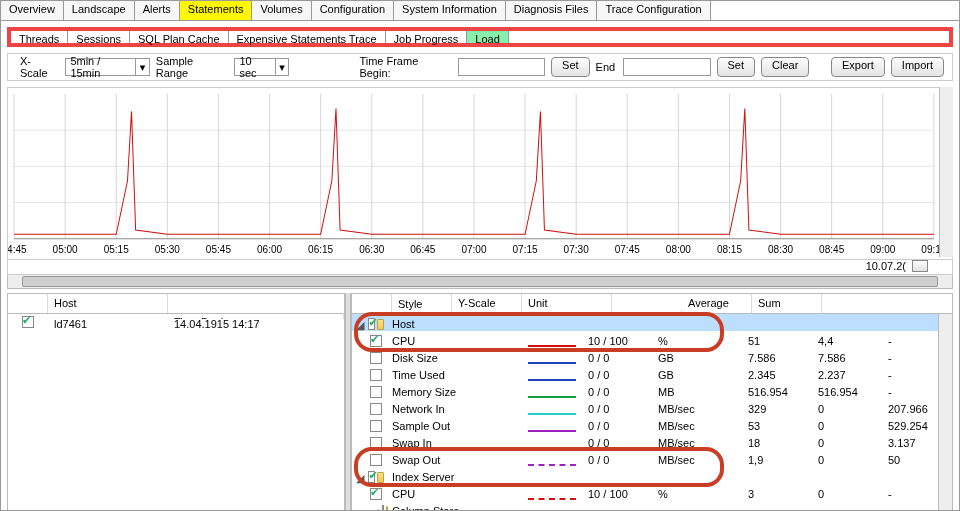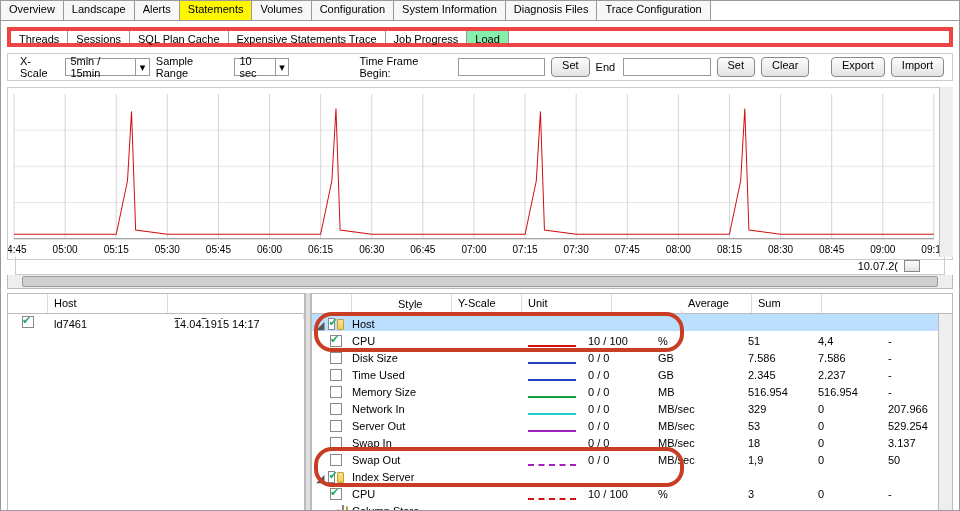--- a/index.html
+++ b/index.html
@@ -22,21 +22,21 @@
   .dropdown .arrow{width:14px;height:16px;border-left:1px solid #999;display:flex;align-items:center;justify-content:center;}
   .btn{border:1px solid #888;background:linear-gradient(#fdfdfd,#e3e3e3);padding:1px 10px;height:20px;cursor:pointer;border-radius:4px;}
   .textfield{border:1px solid #999;height:18px;width:90px;background:#fff;}
 
   
   .chart-wrap{position:relative;height:170px;margin:0 6px;}
   .chart{position:absolute;inset:0;border:1px solid #ccc;}
   .vscroll{position:absolute;right:0;top:0;bottom:0;width:14px;background:#eee;border-left:1px solid #bbb;}
   .hscroll{position:relative;height:14px;margin:0 6px;background:#eee;border:1px solid #bbb;border-top:none;}
   .hscroll .thumb, .hscroll2 .thumb, .hscroll3 .thumb{position:absolute;top:1px;bottom:1px;background:#cfcfcf;border:1px solid #9a9a9a;border-radius:2px;}
-  .chart-footer{display:flex;justify-content:flex-end;align-items:center;height:18px;padding-right:24px;margin:0 14px;border:1px solid #ccc;border-top:none;background:#fff;}
+  .chart-footer{display:flex;justify-content:flex-end;align-items:center;height:18px;padding-right:24px;margin:0 6px;border:1px solid #ccc;border-top:none;background:#fff;}
   .small-square{width:16px;height:12px;border:1px solid #888;background:linear-gradient(#fdfdfd,#e3e3e3);margin-left:6px;}
 
   
   .panes{display:flex;height:232px;margin:4px 6px 0;}
   .pane-left{width:340px;border:1px solid #bbb;display:flex;flex-direction:column;}
   .splitter{width:6px;background:#e0e0e0;border-left:1px solid #bbb;border-right:1px solid #bbb;cursor:col-resize;}
   .pane-right{flex:1;border:1px solid #bbb;display:flex;flex-direction:column;position:relative;}
 
   .colheaders{display:flex;height:20px;border-bottom:1px solid #bbb;background:#fff;}
   .colheaders .ch{border-right:1px solid #ddd;padding:3px 6px;white-space:nowrap;overflow:hidden;}
@@ -45,21 +45,21 @@
   .row .cell{padding:1px 6px;white-space:nowrap;overflow:hidden;}
 
   
   .lc0{width:40px;}
   .lc1{width:120px;}
   .lc2{flex:1;margin-top:19px;}
 
   
   .rc0{width:40px;} 
   .rc-kpi{width:130px;}
-  .rc-style{width:60px;display:flex;align-items:center;margin-left:40px;}
+  .rc-style{width:60px;display:flex;align-items:center;}
   .rc-yscale{width:70px;}
   .rc-unit{width:90px;}
   .rc-max{width:70px;margin-top:16px;}
   .rc-avg{width:70px;}
   .rc-sum{width:70px;}
 
   .chk{width:12px;height:12px;border:1px solid #888;display:inline-block;background:#fff;position:relative;}
   .chk.checked::after{content:"✔";position:absolute;left:-1px;top:-3px;font-size:11px;color:#2a6;}
 
   .tree-toggle{display:inline-block;width:10px;height:10px;margin-right:2px;color:#555;}
@@ -297,21 +297,21 @@
             <div class="cell rc-yscale">0 / 0</div>
             <div class="cell rc-unit">MB/sec</div>
             <div class="cell rc-max">329</div>
             <div class="cell rc-avg">0</div>
             <div class="cell rc-sum">207.966</div>
           </div>
           <div class="row">
             <div class="cell rc0" style="padding-left: 18px; display: flex; align-items: center; gap: 2px;">
               <span class="chk"></span>
             </div>
-            <div class="cell rc-kpi" style="padding-left: 0px;">Server Out</div>
+            <div class="cell rc-kpi" style="padding-left: 0px;">Sample Out</div>
             <div class="cell rc-style">
               <div class="style-line" style="border-top-color: rgb(160, 32, 192); border-top-style: solid;"></div>
             </div>
             <div class="cell rc-yscale">0 / 0</div>
             <div class="cell rc-unit">MB/sec</div>
             <div class="cell rc-max">53</div>
             <div class="cell rc-avg">0</div>
             <div class="cell rc-sum">529.254</div>
           </div>
           <div class="row">

